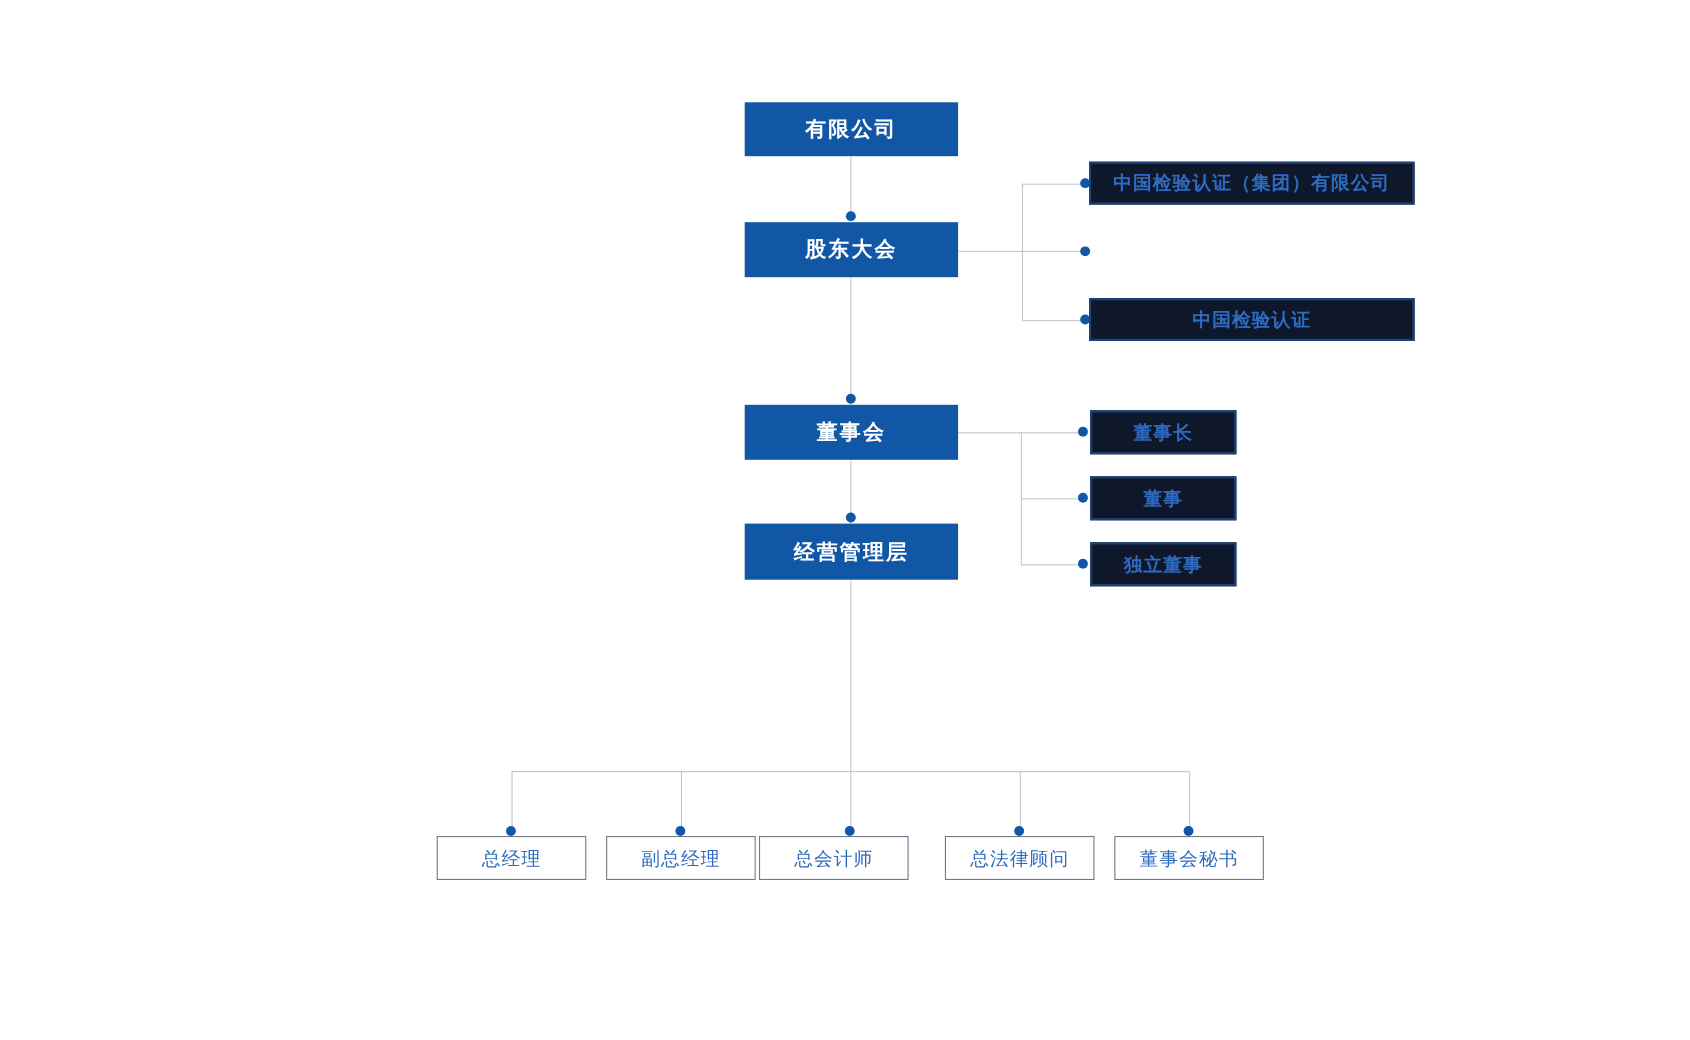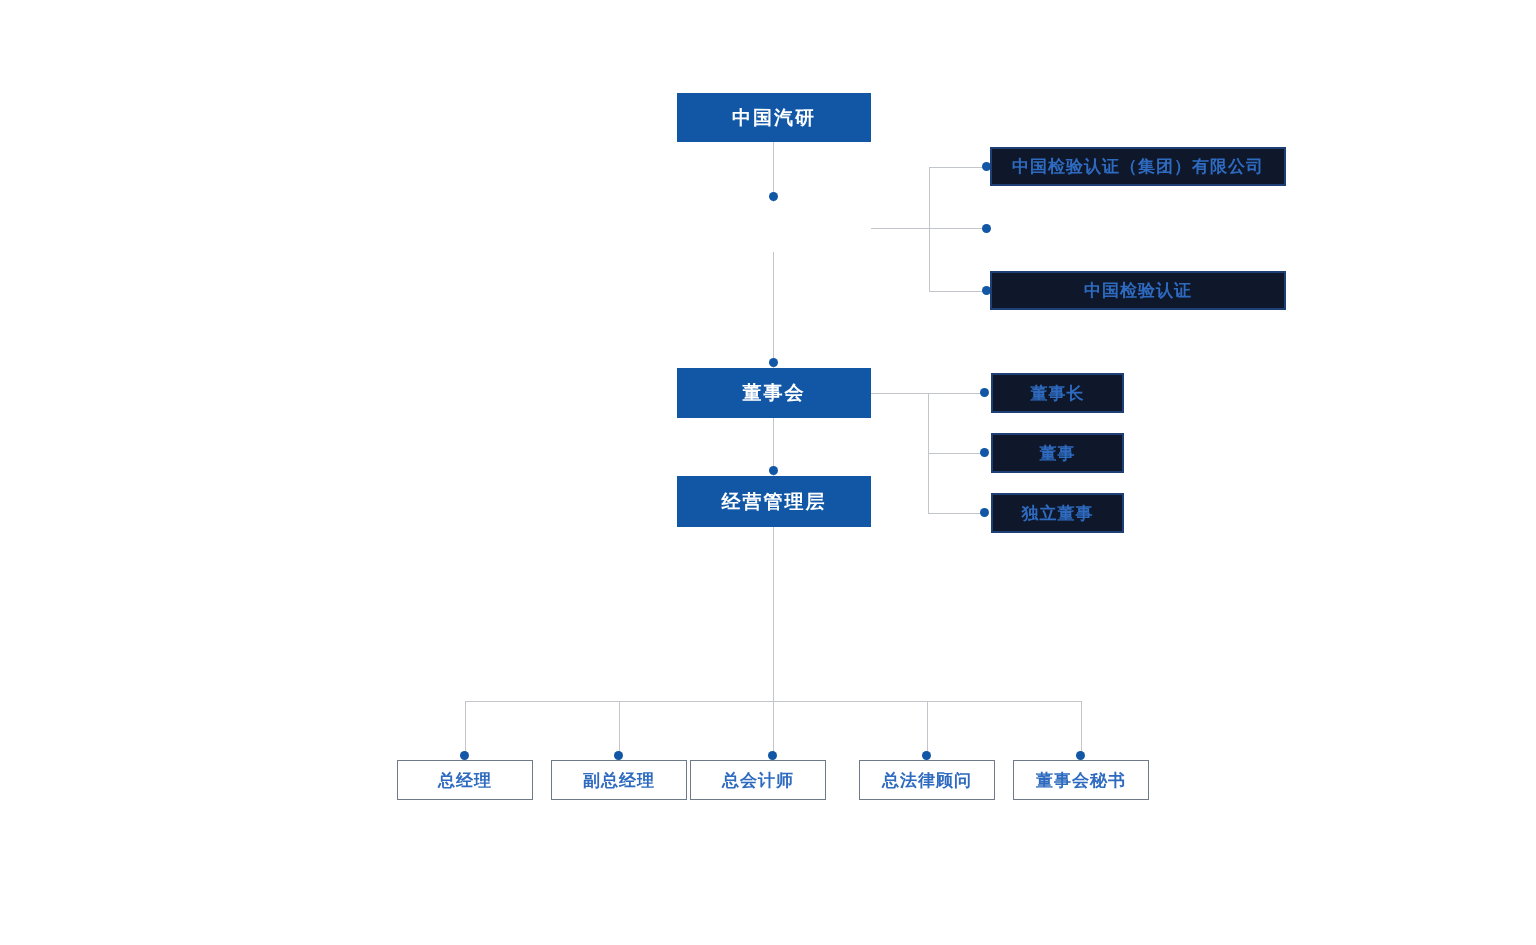--- a/index.html
+++ b/index.html
@@ -38,21 +38,21 @@
     color:var(--node_text);
     font-size:17px;
     font-weight:600;
     letter-spacing:1px;
   }
   .node.outline-slate{
     background:#FFFFFF;
     border:1.5px solid var(--slate_border);
     color:var(--node_text);
     font-size:17px;
-    font-weight:700;
+    font-weight:400;
     letter-spacing:1px;
   }
   .vline{position:absolute;width:1px;background:var(--connector);}
   .hline{position:absolute;height:1px;background:var(--connector);}
   .dot{
     position:absolute;
     width:9px;height:9px;border-radius:50%;
     background:var(--primary);
   }
 </style>
@@ -94,21 +94,22 @@
   <div class="dot" style="left:980px;top:388px"></div>
   <div class="dot" style="left:980px;top:448px"></div>
   <div class="dot" style="left:980px;top:508px"></div>
 
   <div class="dot" style="left:460px;top:751px"></div>
   <div class="dot" style="left:614px;top:751px"></div>
   <div class="dot" style="left:768px;top:751px"></div>
   <div class="dot" style="left:922px;top:751px"></div>
   <div class="dot" style="left:1076px;top:751px"></div>
 
-  <div class="node blue" style="left:677px;top:93px;width:194px;height:49px">中国汽研</div>
+  <div class="node blue" style="left:677px;top:93px;width:194px;height:49px">有限公司</div>
+  <div class="node blue" style="left:677px;top:202px;width:194px;height:50px">股东大会</div>
   <div class="node blue" style="left:677px;top:368px;width:194px;height:50px">董事会</div>
   <div class="node blue" style="left:677px;top:476px;width:194px;height:51px">经营管理层</div>
 
   <div class="node outline-navy" style="left:990px;top:147px;width:296px;height:39px">中国检验认证（集团）有限公司</div>
   <div class="node outline-navy" style="left:990px;top:271px;width:296px;height:39px">中国检验认证</div>
 
   <div class="node outline-navy" style="left:991px;top:373px;width:133px;height:40px">董事长</div>
   <div class="node outline-navy" style="left:991px;top:433px;width:133px;height:40px">董事</div>
   <div class="node outline-navy" style="left:991px;top:493px;width:133px;height:40px">独立董事</div>
 

